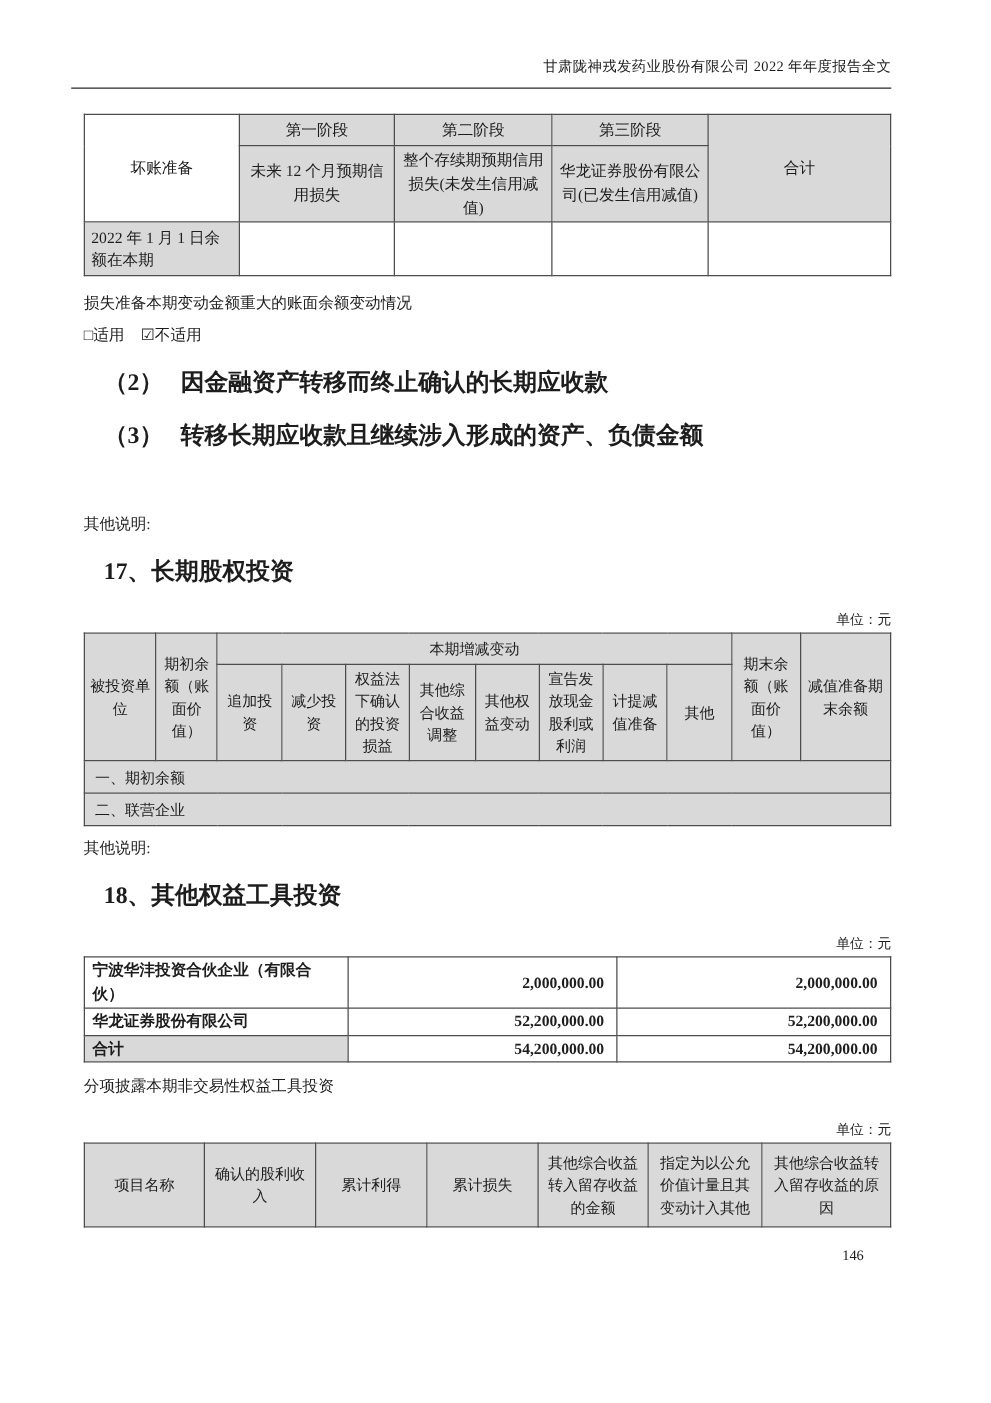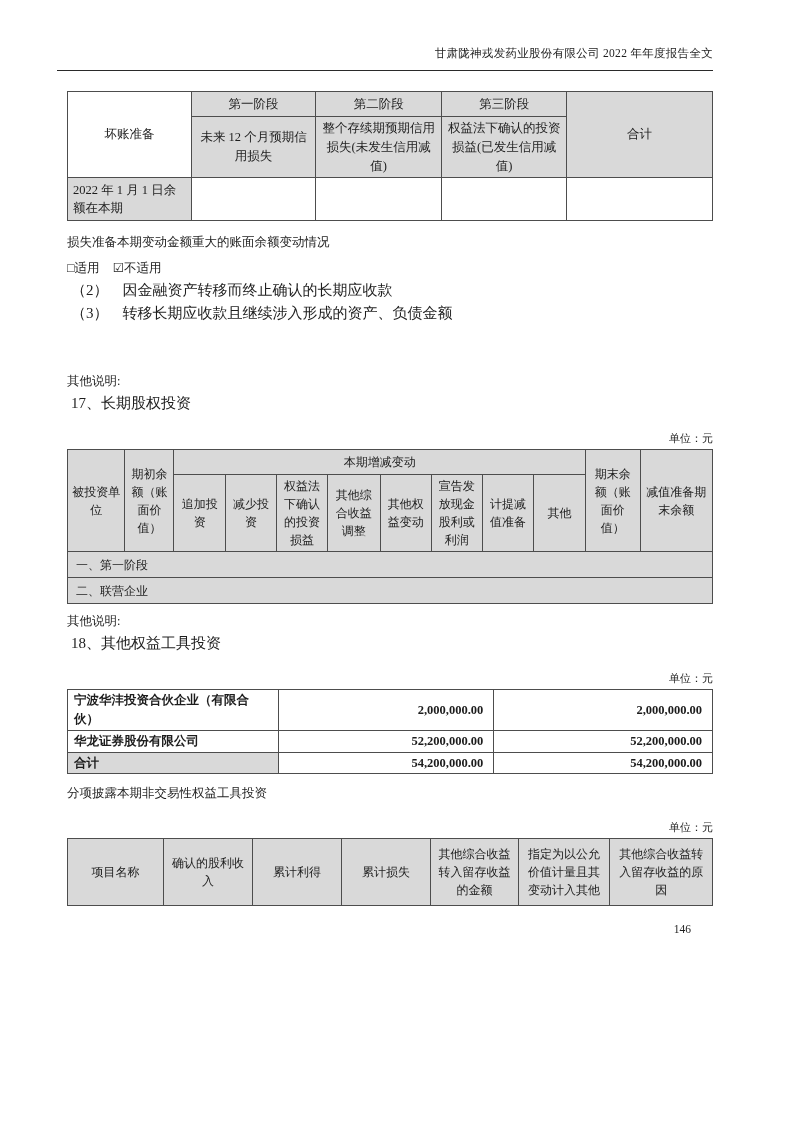--- a/index.html
+++ b/index.html
@@ -39,21 +39,21 @@
   .gray { background:#d9d9d9; }
   .t1 { margin-top:20px; }
   .t1 .r1 td, .t1 .r1 th { height:20px; }
   .t1 .r2 th { height:52px; }
   .t1 .r3 td { height:38px; }
   .t1 .row-label { text-align:left; }
   .note { margin:13px 0 0 0; }
   .checkline { margin:9px 0 0 0; }
   .checkline span { margin-right:10px; }
   h3.sec {
-    font-size:15px; font-weight:normal; margin:4px;
+    font-size:19px; font-weight:bold; margin:16px;
   }
   .sec-num { display:inline-block; margin-right:14px; }
   .h-2 { margin-top:44px; }
   .h-3 { margin-top:63px; }
   .other-note-1 { margin-top:50px; }
   .h-17 { margin-top:45px; }
   .unit-line { text-align:right; margin:18px 0 3px 0; font-size:11px; }
   .t17 td, .t17 th { font-size:12px; padding:2px 3px; line-height:1.5; }
   .t17 .grp th { height:20px; }
   .t17 .sub th { height:72px; }
@@ -89,21 +89,21 @@
       <tr class="r1">
         <td rowspan="2">坏账准备</td>
         <th class="gray">第一阶段</th>
         <th class="gray">第二阶段</th>
         <th class="gray">第三阶段</th>
         <th class="gray" rowspan="2">合计</th>
       </tr>
       <tr class="r2">
         <th class="gray">未来 12 个月预期信用损失</th>
         <th class="gray">整个存续期预期信用损失(未发生信用减值)</th>
-        <th class="gray">权益法下确认的投资损益(已发生信用减值)</th>
+        <th class="gray">华龙证券股份有限公司(已发生信用减值)</th>
       </tr>
       <tr class="r3">
         <td class="gray row-label">2022 年 1 月 1 日余额在本期</td>
         <td></td>
         <td></td>
         <td></td>
         <td></td>
       </tr>
     </tbody>
   </table>
@@ -156,21 +156,21 @@
         <th class="gray">追加投资</th>
         <th class="gray">减少投资</th>
         <th class="gray">权益法下确认的投资损益</th>
         <th class="gray">其他综合收益调整</th>
         <th class="gray">其他权益变动</th>
         <th class="gray">宣告发放现金股利或利润</th>
         <th class="gray">计提减值准备</th>
         <th class="gray">其他</th>
       </tr>
       <tr class="secrow">
-        <td class="gray" colspan="12">一、第一阶段</td>
+        <td class="gray" colspan="12">一、期初余额</td>
       </tr>
       <tr class="secrow">
         <td class="gray" colspan="12">二、联营企业</td>
       </tr>
     </tbody>
   </table>
 
   <p class="note other-note-2">其他说明:</p>
 
   <h3 class="sec h-18">18、其他权益工具投资</h3>

